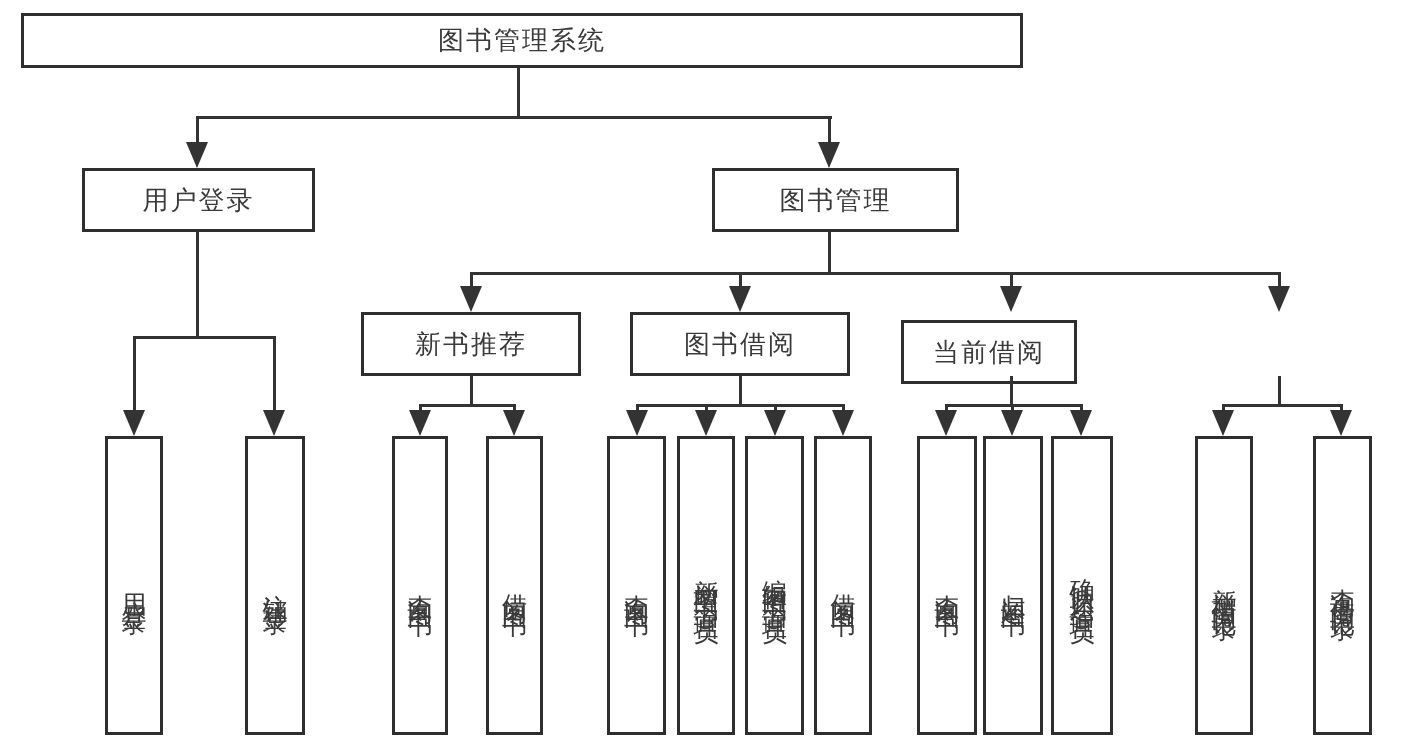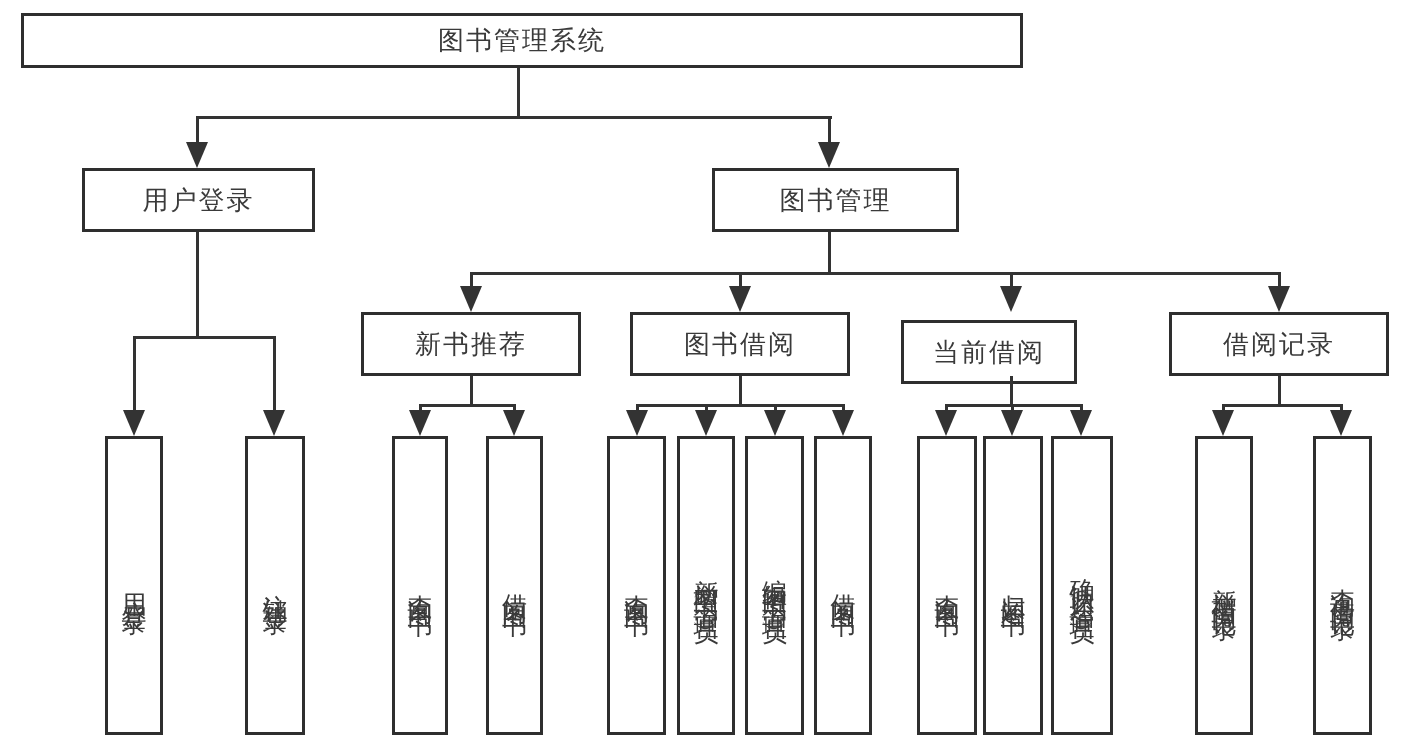--- a/index.html
+++ b/index.html
@@ -104,23 +104,20 @@
 
   <div class="node" style="left:630px;top:312px;width:220px;height:64px;">
     <span>图书借阅</span>
   </div>
   <div class="node" style="left:361px;top:312px;width:220px;height:64px;">
     <span>新书推荐</span>
   </div>
   <div class="node" style="left:901px;top:320px;width:176px;height:64px;">
     <span>当前借阅</span>
   </div>
-  <div class="node" style="left:1169px;top:312px;width:220px;height:64px;">
-    <span>借阅记录</span>
-  </div>
 
   <div class="vline" style="left:470px;top:376px;height:31px;"></div>
   <div class="hline" style="left:419px;top:404px;width:97px;"></div>
   <div class="vline" style="left:419px;top:404px;height:10px;"></div>
   <div class="arrow" style="left:409px;top:410px;"></div>
   <div class="vline" style="left:513px;top:404px;height:10px;"></div>
   <div class="arrow" style="left:503px;top:410px;"></div>
 
   <div class="vline" style="left:739px;top:376px;height:31px;"></div>
   <div class="hline" style="left:636px;top:404px;width:209px;"></div>

